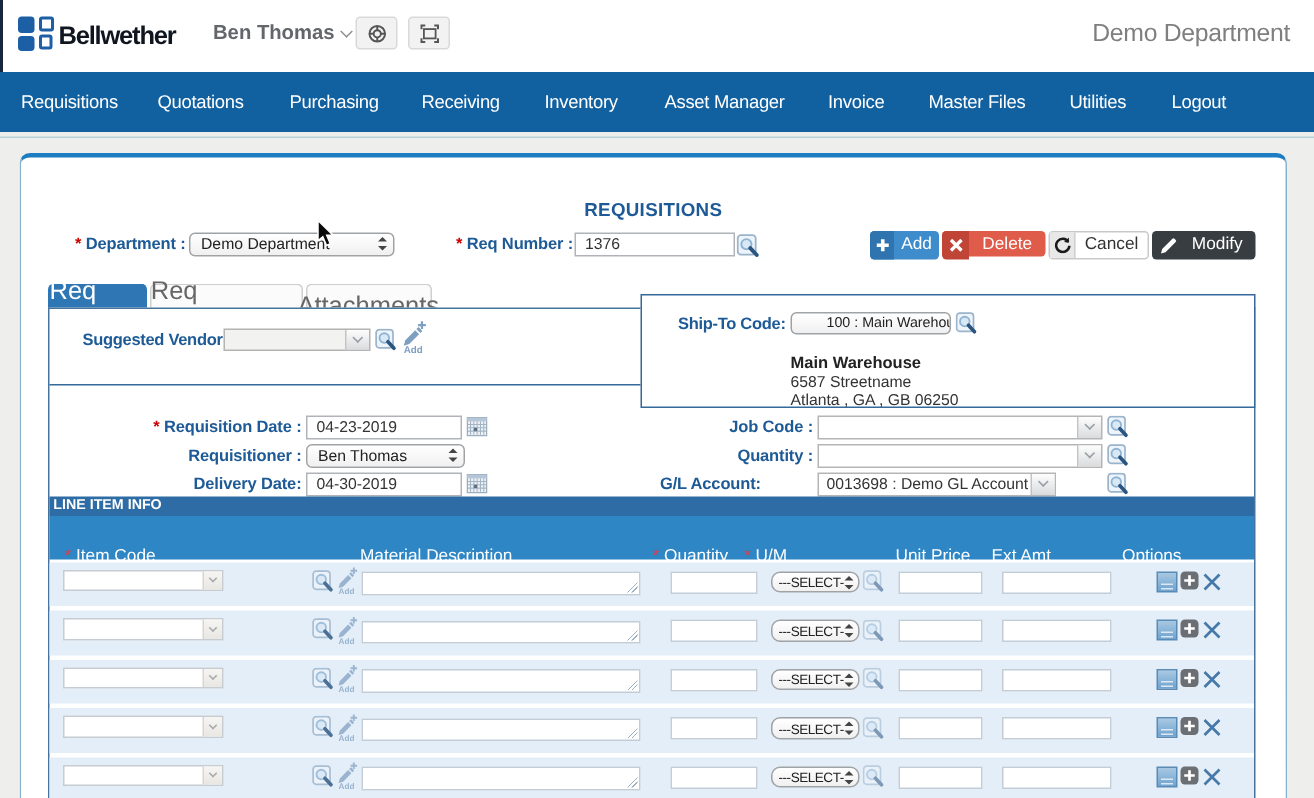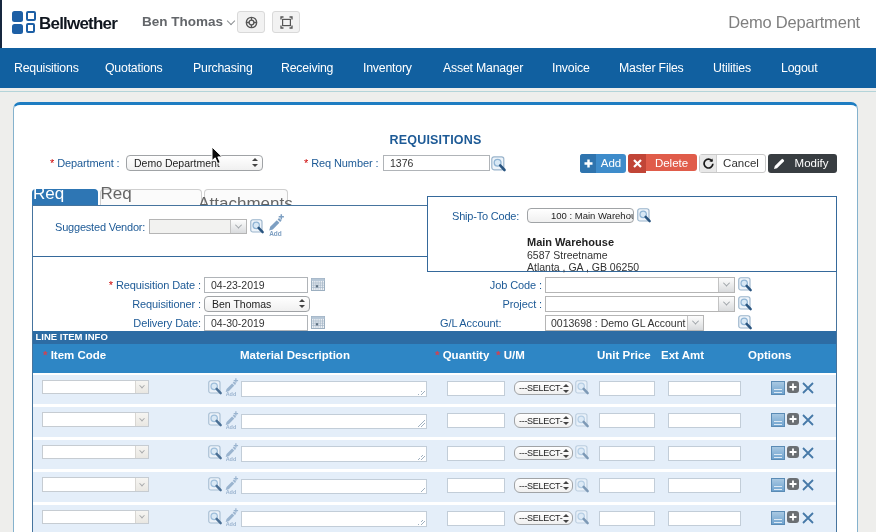--- a/index.html
+++ b/index.html
@@ -13,21 +13,21 @@
 .uchev{left:228px;top:17.5px;width:6px;height:6px;border-right:1.6px solid #8d9093;border-bottom:1.6px solid #8d9093;transform:rotate(45deg)}
 .hbtn{top:11px;width:28px;height:22px;background:#f2f2f2;border:1px solid #d9d9d9;border-radius:3px;display:flex;align-items:center;justify-content:center}
 .dept-hdr{left:560px;top:13px;width:300px;text-align:right;font-size:16.5px;color:#7f7f7f;letter-spacing:-0.2px}
 
 .nav{left:0;top:48px;width:876px;height:40px;background:#1160a0}
 .nav span{position:absolute;top:13px;color:#fff;font-size:12.3px;letter-spacing:-0.2px}
 .tealline{left:0;top:91px;width:876px;height:1px;background:#b4d4d9}
 
 .panel{left:13px;top:102px;width:845px;height:430px;background:#fff;border:1px solid #85b2cd;border-top:3px solid #1e7dc2;border-bottom:none;border-radius:7px 7px 0 0}
 .title{left:14px;top:133px;width:843px;text-align:center;font-size:12.5px;font-weight:bold;color:#1d5a96;letter-spacing:0.2px}
-.lbl{font-weight:normal;color:#1d5a96;font-size:11px;letter-spacing:-0.1px;white-space:nowrap}
+.lbl{font-weight:bold;color:#1d5a96;font-size:11px;letter-spacing:-0.1px;white-space:nowrap}
 .red{color:#c00}
 .inp{background:#fff;border:1px solid #b0b4b8;font-size:10.5px;color:#333;padding:0 0 0 6px;display:flex;align-items:center}
 
 .msel{background:linear-gradient(#ffffff,#f0f0f0);border:1px solid #a0a3a6;border-radius:4px;display:flex;align-items:center;font-size:10.5px;color:#222;padding-left:7px;white-space:nowrap;overflow:hidden}
 .msel .sp{flex:1}
 .updn{width:6px;height:9px;margin-right:4px;position:relative;flex:none}
 .updn:before{content:"";position:absolute;left:0;top:0;border-left:3px solid transparent;border-right:3px solid transparent;border-bottom:3.5px solid #444}
 .updn:after{content:"";position:absolute;left:0;bottom:0;border-left:3px solid transparent;border-right:3px solid transparent;border-top:3.5px solid #444}
 
 .dsel{background:#fff;border:1px solid #b5b5b5;display:flex;align-items:center;font-size:10.5px;color:#333}
@@ -36,21 +36,21 @@
 .dsel .ab i{width:5px;height:5px;border-right:1.4px solid #9aa0a5;border-bottom:1.4px solid #9aa0a5;transform:rotate(45deg) translate(-1px,-1px)}
 
 .tab{top:189px;height:28px;border:1px solid #cfcfcf;border-bottom:none;border-radius:4px 4px 0 0;background:#fbfbfb;color:#666;font-size:17px;display:flex;align-items:center;justify-content:center}
 .tab.act{background:#2e76b4;border-color:#2e76b4;color:#fff}
 .cbox{left:32px;top:204.5px;width:805px;height:328px;border:1px solid #46749e;border-bottom:none;background:#fff}
 .shipto{left:427px;top:196px;width:410px;height:76px;border:1px solid #35699b;background:#fff}
 .vdiv{left:33px;top:256px;width:394px;height:1px;background:#35699b}
 
 .libar{left:33px;top:331.3px;width:803px;height:12.7px;background:#2d6ca4;color:#fff;font-size:9.5px;font-weight:bold;line-height:12.4px;padding-left:2.5px}
 .chdr{left:33px;top:343.5px;width:803px;height:29px;background:#2e86c5}
-.chdr>span{position:absolute;top:5px;color:#fff;font-weight:bold;font-size:11.5px;white-space:nowrap}
+.chdr>span{position:absolute;top:21px;color:#fff;font-weight:normal;font-size:11.5px;white-space:nowrap}
 .chdr .red{color:#d6404f}
 .row{left:33px;width:803px;height:29.4px;background:#e4eef9}
 .rinp{position:absolute;background:#fff;border:1px solid #c2cdd8}
 .resz{position:absolute;right:1px;bottom:1px;width:7px;height:7px;background:linear-gradient(135deg,transparent 50%,#9fb0c0 50%,#9fb0c0 57%,transparent 57%,transparent 71%,#9fb0c0 71%,#9fb0c0 78%,transparent 78%)}
 </style></head>
 <body>
 <div id="page">
 
 <div class="abs hdr"></div>
 <div class="abs lstrip"></div>
@@ -207,21 +207,21 @@
       <rect x="4.9" y="7.2" width="2.2" height="2.2" fill="#5c6f80"></rect>
     </svg>
 
 <div class="abs lbl" style="left:452px;top:279px;width:90px;text-align:right">Job Code :</div>
 <div class="abs dsel" style="left:545px;top:276.5px;width:190px;height:16px">
       <span class="tx"></span>
       <span class="ab">
         <i></i>
       </span>
     </div>
-<div class="abs lbl" style="left:452px;top:298px;width:90px;text-align:right">Project :</div>
+<div class="abs lbl" style="left:452px;top:298px;width:90px;text-align:right">Quantity :</div>
 <div class="abs dsel" style="left:545px;top:295.5px;width:190px;height:16px">
       <span class="tx"></span>
       <span class="ab">
         <i></i>
       </span>
     </div>
 <div class="abs lbl" style="left:440px;top:317px;width:102px;text-align:left">G/L Account:</div>
 <div class="abs dsel" style="left:545px;top:314.5px;width:159px;height:16px">
       <span class="tx">0013698 : Demo GL Account</span>
       <span class="ab">

